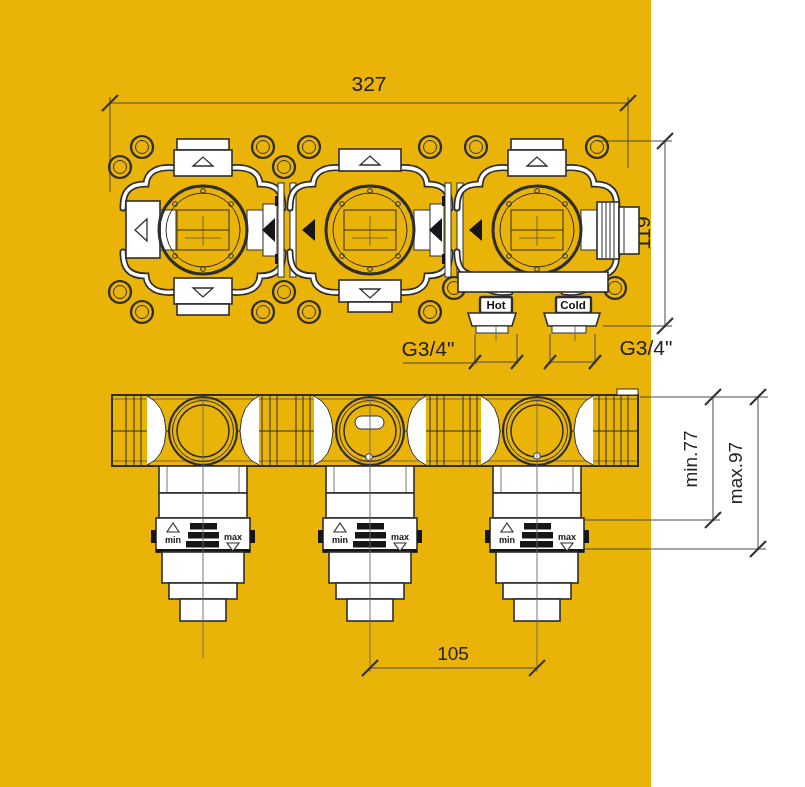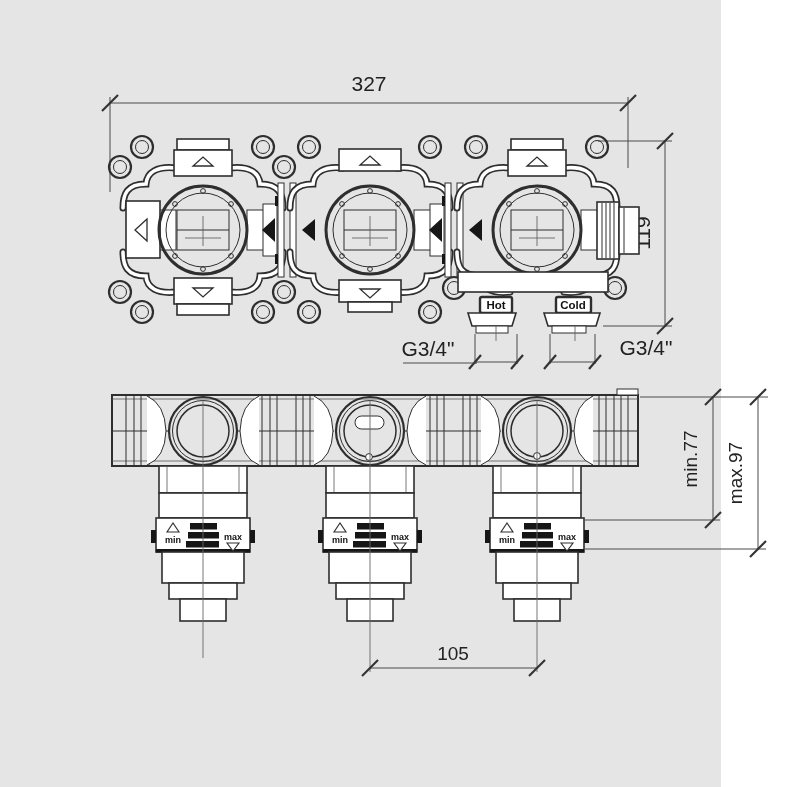--- a/index.html
+++ b/index.html
@@ -1,16 +1,16 @@
 <!DOCTYPE html>
 <html><head>
 <meta charset="utf-8">
 <style>
   html,body{margin:0;padding:0;background:#fff;}
-  .stage{width:721px;height:787px;position:relative;background:#e5e5e5;}
+  .stage{width:651px;height:787px;position:relative;background:#eab308;}
   svg{display:block;}
   text{font-family:"Liberation Sans", sans-serif;fill:#222;}
   .dimtxt{font-size:21px;}
   .dimtxt2{font-size:19px;}
   .porttxt{font-size:11.5px;font-weight:bold;fill:#111;}
   .bandtxt{font-size:9px;font-weight:bold;fill:#111;}
   .ln{stroke:#2e2e2e;fill:none;}
   .thick{stroke-width:3;}
   .med{stroke-width:1.6;}
   .thin{stroke-width:1;}

